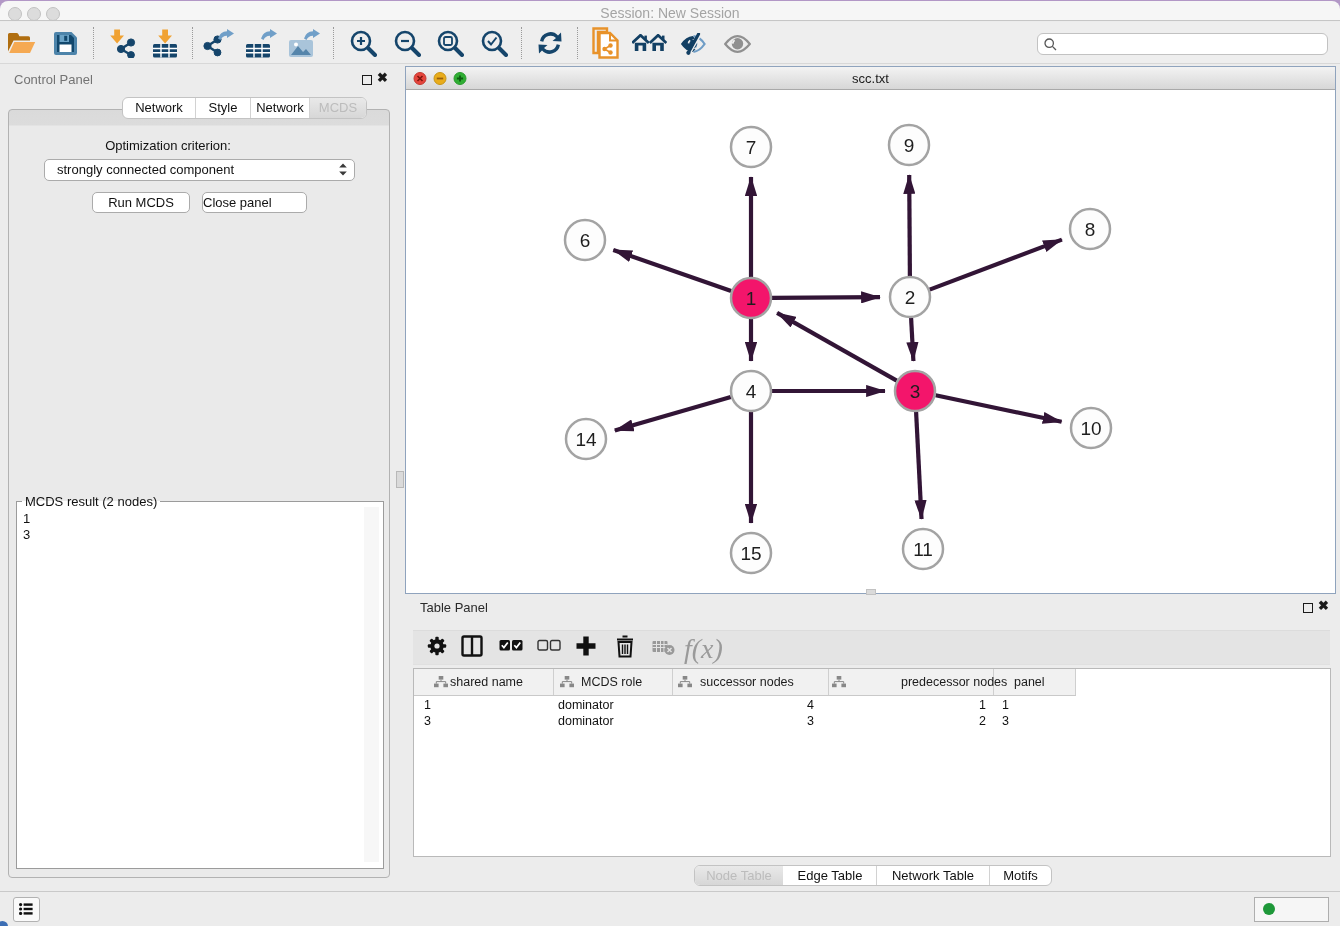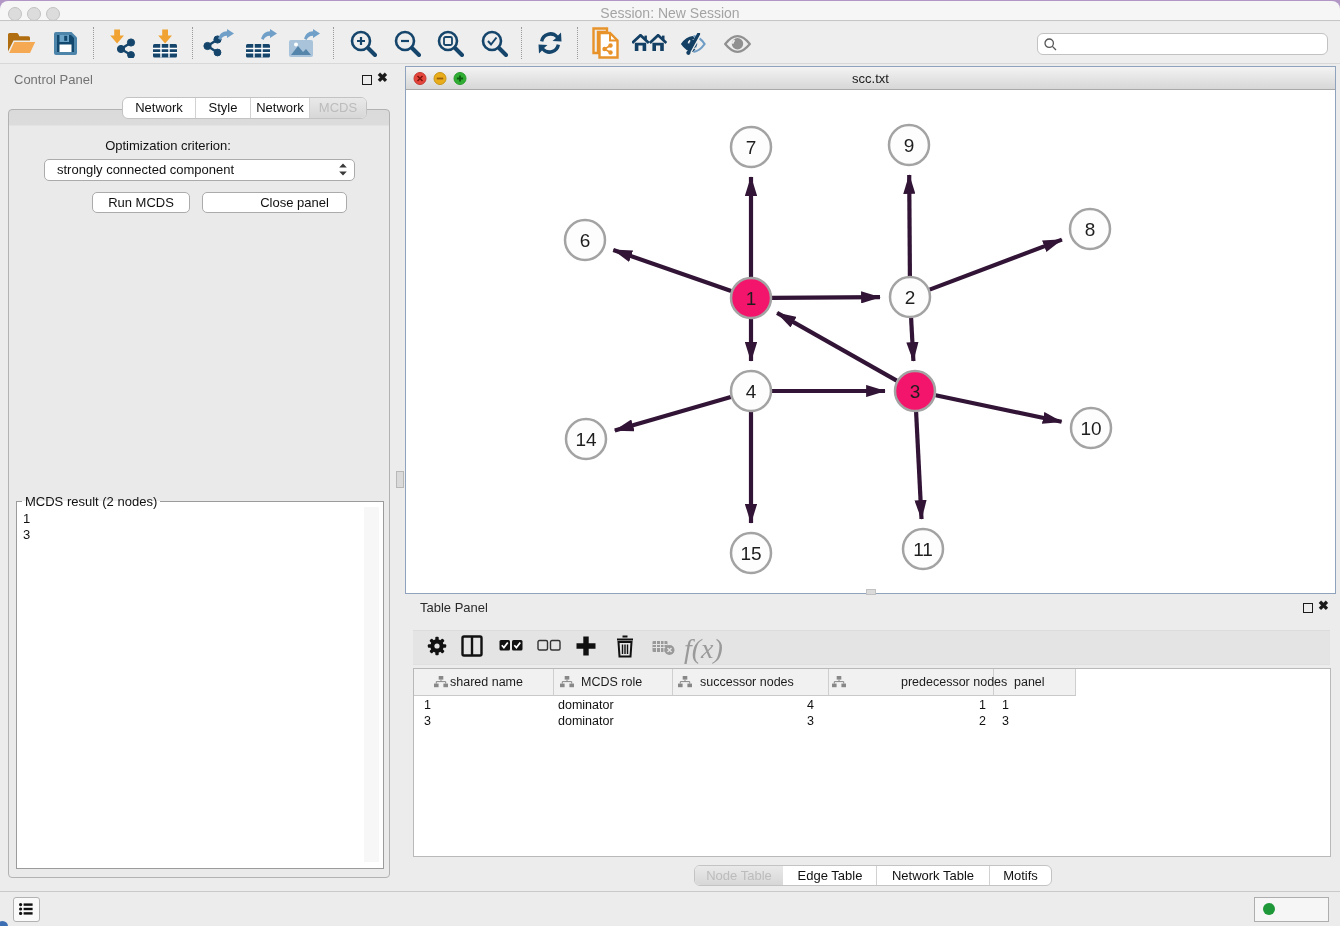--- a/index.html
+++ b/index.html
@@ -173,21 +173,21 @@
 </div>
 <div class="abs" style="left:8px;top:138px;width:320px;text-align:center;font-size:13px;color:#111;">Optimization criterion:</div>
 
 <div class="abs" style="left:44px;top:159px;width:309px;height:20px;border:1px solid #ababab;border-radius:5px;background:#fff;"></div>
 <div class="abs" style="left:57px;top:162px;font-size:13px;color:#111;">strongly connected component</div>
 <svg class="abs" style="left:338px;top:162px;" width="10" height="15" viewBox="0 0 10 15">
     <path d="M1.2 5.6 L5 1.6 L8.8 5.6 Z M1.2 9.4 L5 13.4 L8.8 9.4 Z" fill="#3a3a3a"></path>
   </svg>
 
 <div class="abs" style="left:92px;top:192px;width:96px;height:19px;border:1px solid #ababab;border-radius:5px;background:#fff;text-align:center;line-height:19px;font-size:13px;color:#111;">Run MCDS</div>
-<div class="abs" style="left:202px;top:192px;width:103px;height:19px;border:1px solid #ababab;border-radius:5px;background:#fff;text-align:center;line-height:19px;font-size:13px;color:#111;padding-left:40px;">Close panel</div>
+<div class="abs" style="left:202px;top:192px;width:103px;height:19px;border:1px solid #ababab;border-radius:5px;background:#fff;line-height:19px;font-size:13px;color:#111;">Close panel</div>
 
 <div class="abs" style="left:16px;top:501px;width:366px;height:366px;border:1px solid #9b9b9b;background:#fff;"></div>
 <div class="abs" style="left:364px;top:507px;width:15px;height:355px;background:#f7f7f7;"></div>
 <div class="abs" style="left:22px;top:494px;font-size:13px;color:#111;background:linear-gradient(#eaeaea 50%,#ffffff 50%);padding:0 3px;">MCDS result (2 nodes)</div>
 <div class="abs" style="left:23px;top:511px;font-size:13px;line-height:16px;color:#111;">1<br>3</div>
 
 <div class="abs" style="left:396px;top:471px;width:6px;height:15px;background:#dadada;border:1px solid #b8b8b8;"></div>
 
 <div class="abs" style="left:405px;top:66px;width:929px;height:526px;border:1px solid #8fa3bd;background:#fff;">
   <div class="abs" style="left:0;top:0;width:929px;height:22px;background:linear-gradient(#f3f3f3,#d7d7d7);border-bottom:1px solid #a9a9a9;"></div>

